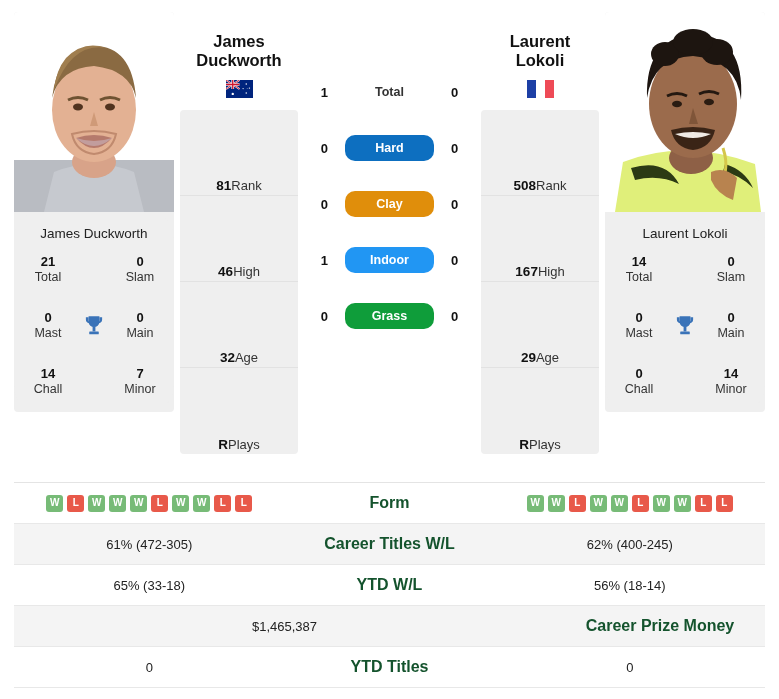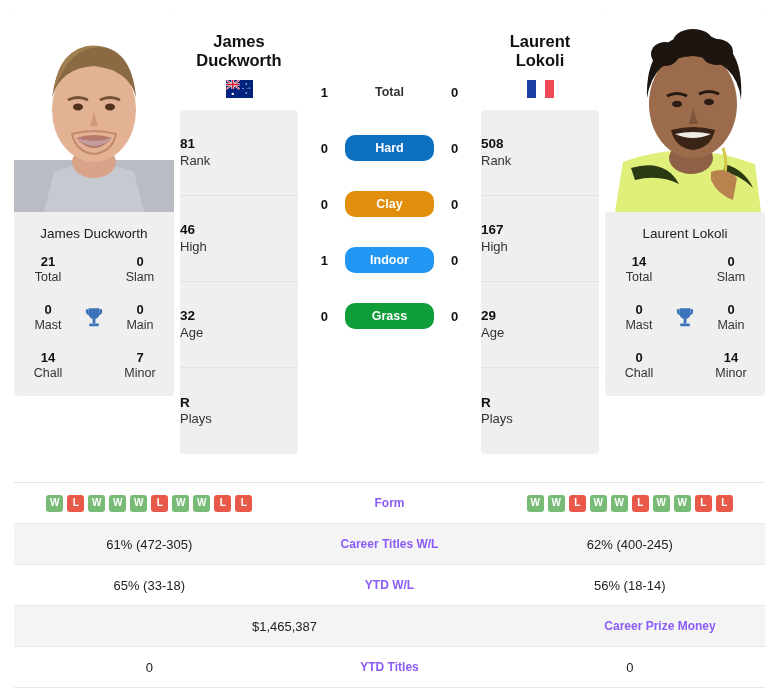--- a/index.html
+++ b/index.html
@@ -41,21 +41,21 @@
   }
   .player-card-name {
     font-size: 13.5px;
     color: #222;
     padding: 4px 0 12px 0;
     line-height: 1.2;
   }
   .stat-grid {
     display: grid;
     grid-template-columns: 1fr 36px 1fr;
-    row-gap: 16px;
+    row-gap: 24px;
     align-items: center;
   }
   .stat-cell { text-align: center; line-height: 1.25; }
   .stat-cell .v { font-size: 13px; font-weight: bold; color: #111; display: block; }
   .stat-cell .k { font-size: 12.5px; color: #333; display: block; }
   .trophy { display: flex; align-items: center; justify-content: center; }
 
   
   .rank-col {
     width: 118px;
@@ -78,22 +78,22 @@
   .flag-wrap { margin: 9px 0 12px 0; display: flex; justify-content: center; }
   .flag { width: 27px; height: 18px; display: block; }
   .rank-boxes {
     background: #efefef;
     border-radius: 4px;
     overflow: hidden;
   }
   .rank-box {
     height: 86px;
     display: flex;
-    flex-direction: column;
-    align-items: flex-start;
+    flex-direction: row;
+    align-items: flex-end;
     justify-content: center;
     border-bottom: 1px solid #e2e2e2;
     line-height: 1.3;
   }
   .rank-box:last-child { border-bottom: none; }
   .rank-box .v { font-size: 13.5px; font-weight: bold; color: #111; }
   .rank-box .k { font-size: 13px; color: #333; }
 
   
   .surface-col {
@@ -145,22 +145,22 @@
   .trow.alt { background: #f4f4f4; }
   .tcell {
     flex: 1 1 0;
     text-align: center;
     font-size: 13px;
     color: #222;
   }
   .tcell.mid {
     flex: 0 0 210px;
     font-weight: bold;
-    font-size: 12px;
-    color: #8b5cf6;
+    font-size: 16px;
+    color: #14532d;
   }
   .form-strip {
     display: flex;
     justify-content: center;
     gap: 4px;
   }
   .form-badge {
     width: 17px;
     height: 17px;
     border-radius: 3px;

